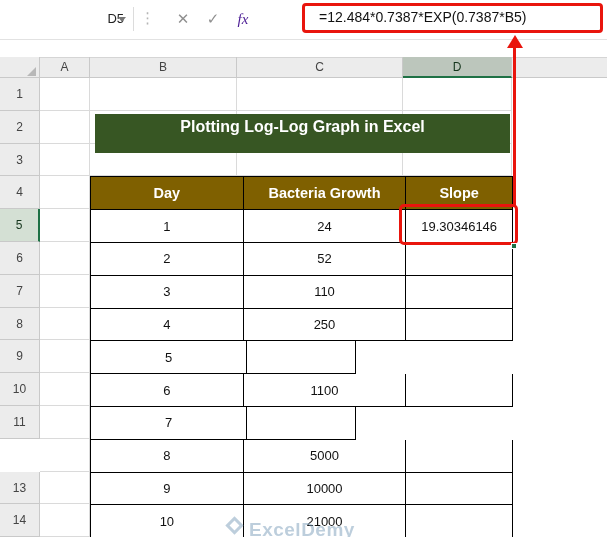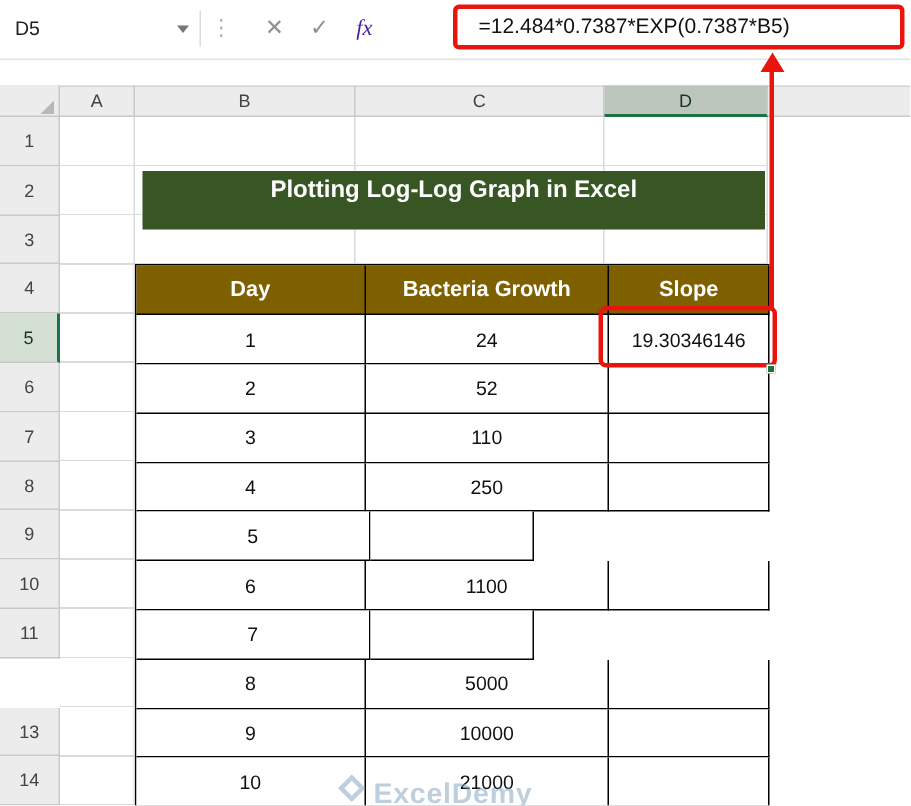--- a/index.html
+++ b/index.html
@@ -5,22 +5,22 @@
   * { box-sizing: border-box; margin: 0; padding: 0; }
   body { background: #fff; }
   .screen {
     position: relative; width: 607px; height: 537px; overflow: hidden;
     background: #fff; font-family: "Liberation Sans", sans-serif;
   }
 
   
   .fbar { position: absolute; left: 0; top: 0; width: 607px; height: 40px;
           background: #fff; border-bottom: 1px solid #e2e2e2; }
-  .namebox { position: absolute; left: 0; top: 4px; width: 112px; height: 30px;
-             line-height: 30px; padding-left: 10px; font-size: 13px; color: #222; }
+  .namebox { position: absolute; left: 12px; top: 4px; width: 112px; height: 30px;
+             line-height: 30px; padding-left: 10px; font-size: 13px; color: #222; text-align: right; }
   .namebox-arrow { position: absolute; left: 118px; top: 17px; width: 0; height: 0;
                    border-left: 4px solid transparent; border-right: 4px solid transparent;
                    border-top: 5px solid #777; }
   .fbar-divider { position: absolute; left: 133px; top: 7px; width: 1px; height: 24px; background: #dcdcdc; }
   .fbar-grip { position: absolute; left: 140px; top: 9px; color: #b5b5b5; font-size: 15px; }
   .fbtn { position: absolute; top: 0; height: 40px; line-height: 38px; color: #8f8f8f;
           font-size: 15px; text-align: center; width: 26px; }
   .btn-cancel { left: 170px; }
   .btn-enter  { left: 200px; }
   .btn-fx { left: 230px; font-family: "Liberation Serif", serif; font-style: italic;
@@ -58,21 +58,21 @@
             background: var(--title_bg); color: #fff; font-weight: bold; font-size: 16px;
             text-align: center; line-height: 26px; }
 
   
   .dtable { position: absolute; left: 90px; top: 176.4px; width: 423px;
             border-left: 1px solid #000; border-top: 1px solid #000; background: #fff; }
   .trow { display: flex; height: 32.8px; }
   .tc { border-right: 1px solid #000; border-bottom: 1px solid #000;
         display: flex; align-items: center; justify-content: center;
         font-size: 13px; color: #111; background: #fff; }
-  .tc.b { width: 156px; text-align: right; } .tc.c { width: 166px; } .tc.d { width: 109px; }
+  .tc.b { width: 156px; } .tc.c { width: 166px; } .tc.d { width: 109px; }
   .trow.head .tc { background: var(--table_header_bg); color: #fff; font-weight: bold; font-size: 14.5px; }
 
   
   .d5-rect { position: absolute; left: 399px; top: 204px; width: 119px; height: 41px;
              border: 3px solid var(--annotation_red); border-radius: 5px; }
   .arrow-line { position: absolute; left: 513px; top: 47px; width: 3px; height: 159px;
                 background: var(--annotation_red); }
   .arrow-head { position: absolute; left: 506.5px; top: 35px; width: 0; height: 0;
                 border-left: 8px solid transparent; border-right: 8px solid transparent;
                 border-bottom: 13px solid var(--annotation_red); }

